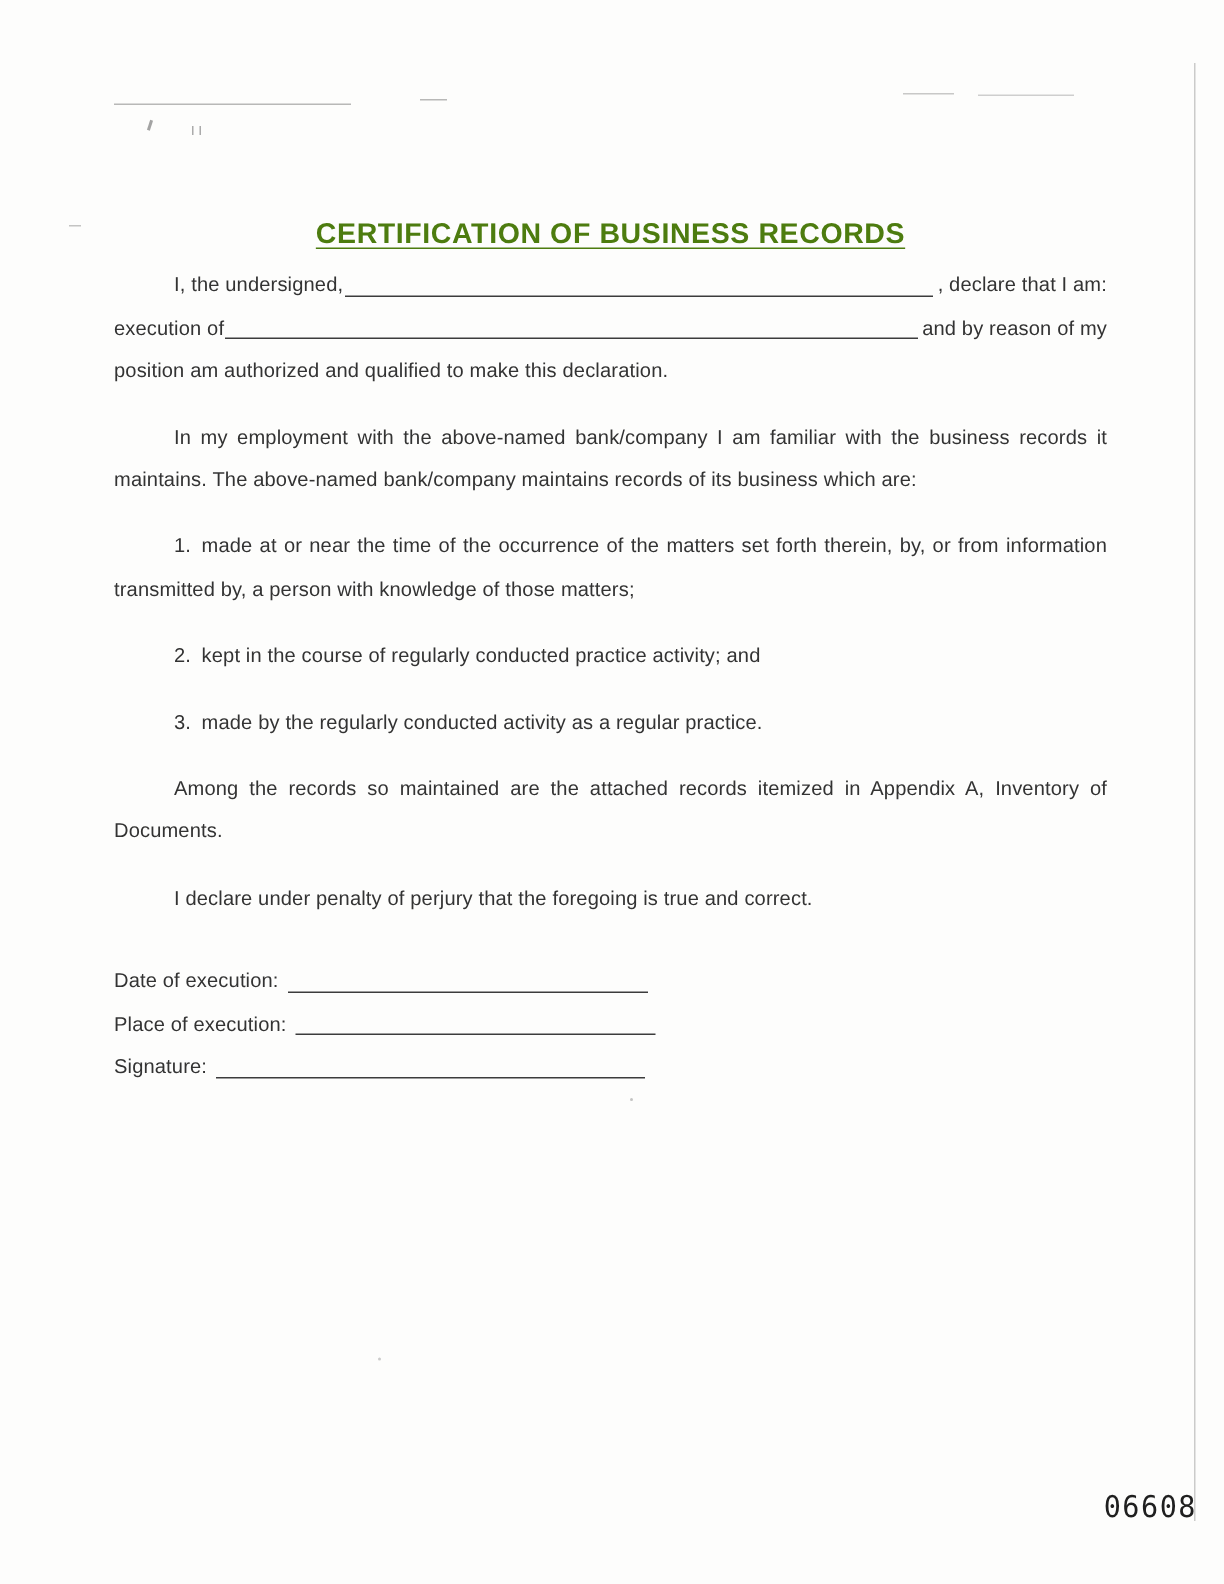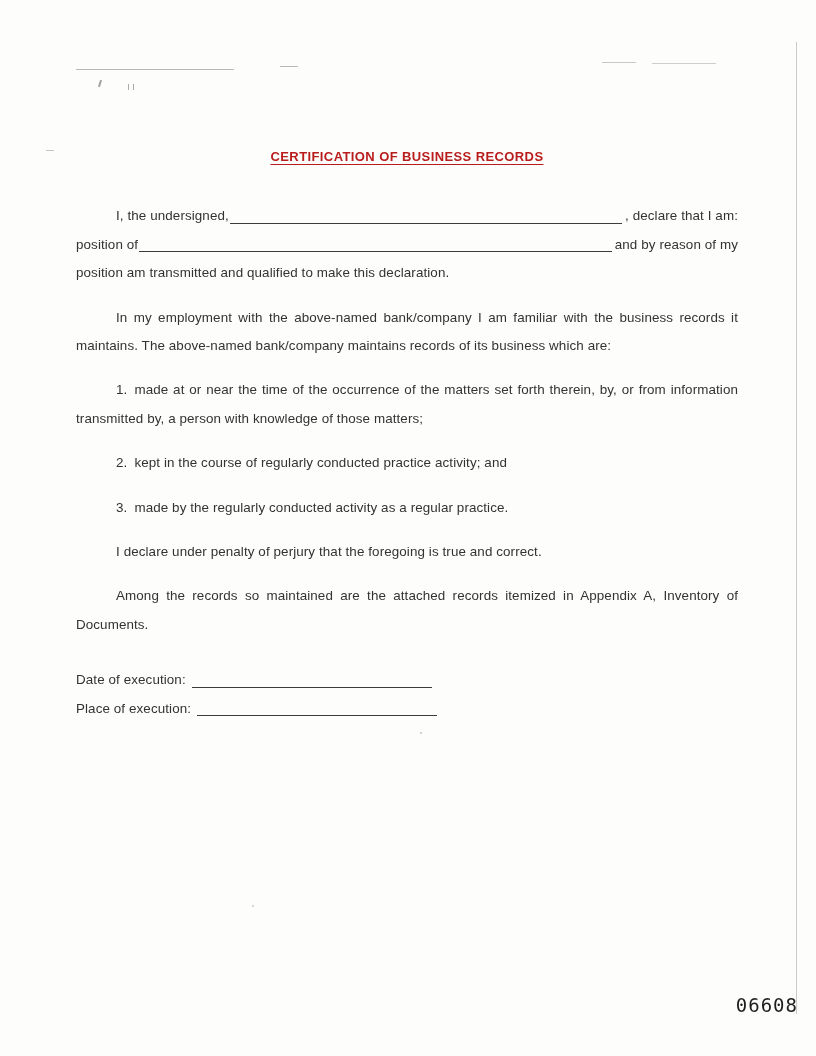--- a/index.html
+++ b/index.html
@@ -34,26 +34,26 @@
     left: 76px;
     top: 143px;
     width: 662px;
     font-size: 13.4px;
     line-height: 28.4px;
     letter-spacing: 0.1px;
   }
   .title {
     text-align: center;
     font-weight: bold;
-    font-size: 13px;
+    font-size: 19px;
     letter-spacing: 0.4px;
     text-decoration: underline;
     text-underline-offset: 3px;
-    margin-bottom: 31px;
-    color: #b91c1c;
+    margin-bottom: 5px;
+    color: #4d7c0f;
   }
   .fill-line {
     display: flex;
     align-items: flex-end;
     white-space: nowrap;
   }
   .fill-line .lead-indent { padding-left: 40px; }
   .blank {
     flex: 1;
     position: relative;
@@ -128,47 +128,51 @@
     <div class="title">CERTIFICATION OF BUSINESS RECORDS</div>
 
     <div class="fill-line">
       <span class="lead-indent">I, the undersigned,</span>
       <span class="blank tight"></span>
       <span>, declare that I am:</span>
     </div>
 
 
     <div class="fill-line">
-      <span>position of</span>
+      <span>execution of</span>
       <span class="blank tight"></span>
       <span>and by reason of my</span>
     </div>
 
-    <p class="para">position am transmitted and qualified to make this declaration.</p>
+    <p class="para">position am authorized and qualified to make this declaration.</p>
 
     <p class="para indent">In my employment with the above-named bank/company I am familiar with the business records it maintains.  The above-named bank/company maintains records of its business which are:</p>
 
     <p class="para indent"><span class="num">1.</span><span>made at or near the time of the occurrence of the matters set forth therein, by, or from information transmitted by, a person with knowledge of those matters;</span></p>
 
     <p class="para indent"><span class="num">2.</span><span>kept in the course of regularly conducted practice activity; and</span></p>
 
     <p class="para indent"><span class="num">3.</span><span>made by the regularly conducted activity as a regular practice.</span></p>
 
+    <p class="para indent">Among the records so maintained are the attached records itemized in Appendix A, Inventory of Documents.</p>
+
     <p class="para indent">I declare under penalty of perjury that the foregoing is true and correct.</p>
-
-    <p class="para indent">Among the records so maintained are the attached records itemized in Appendix A, Inventory of Documents.</p>
 
     <div class="fields">
       <div class="field-line">
         <span class="field-label">Date of execution:</span>
         <span class="field-blank"></span>
       </div>
       <div class="field-line">
         <span class="field-label">Place of execution:</span>
         <span class="field-blank"></span>
       </div>
+      <div class="field-line">
+        <span class="field-label">Signature:</span>
+        <span class="field-blank wide"></span>
+      </div>
     </div>
 
   </div>
 
   <div class="bates">06608</div>
 
 </div>
 
 </body></html>

